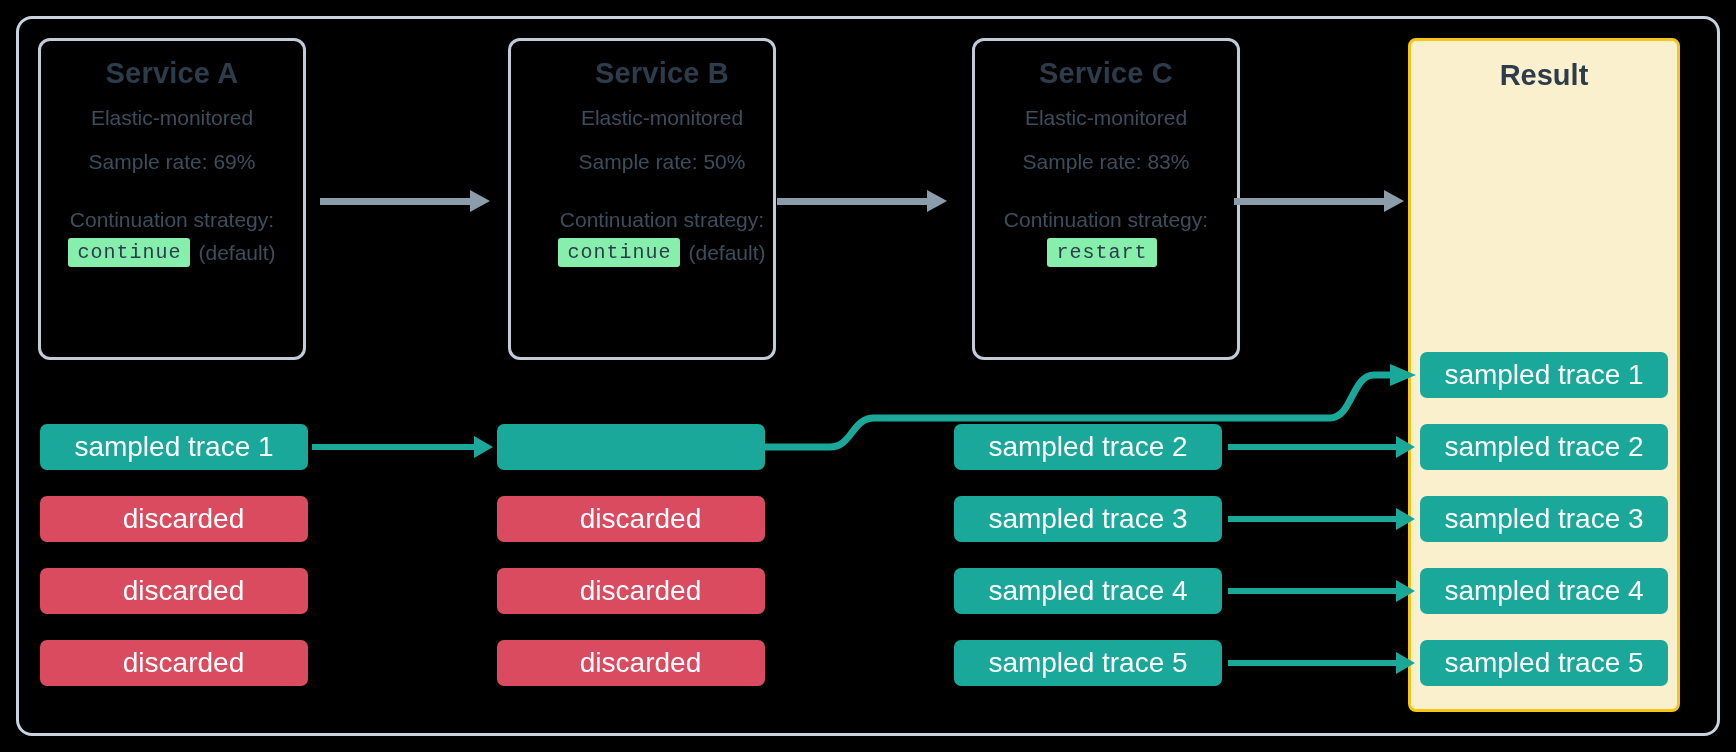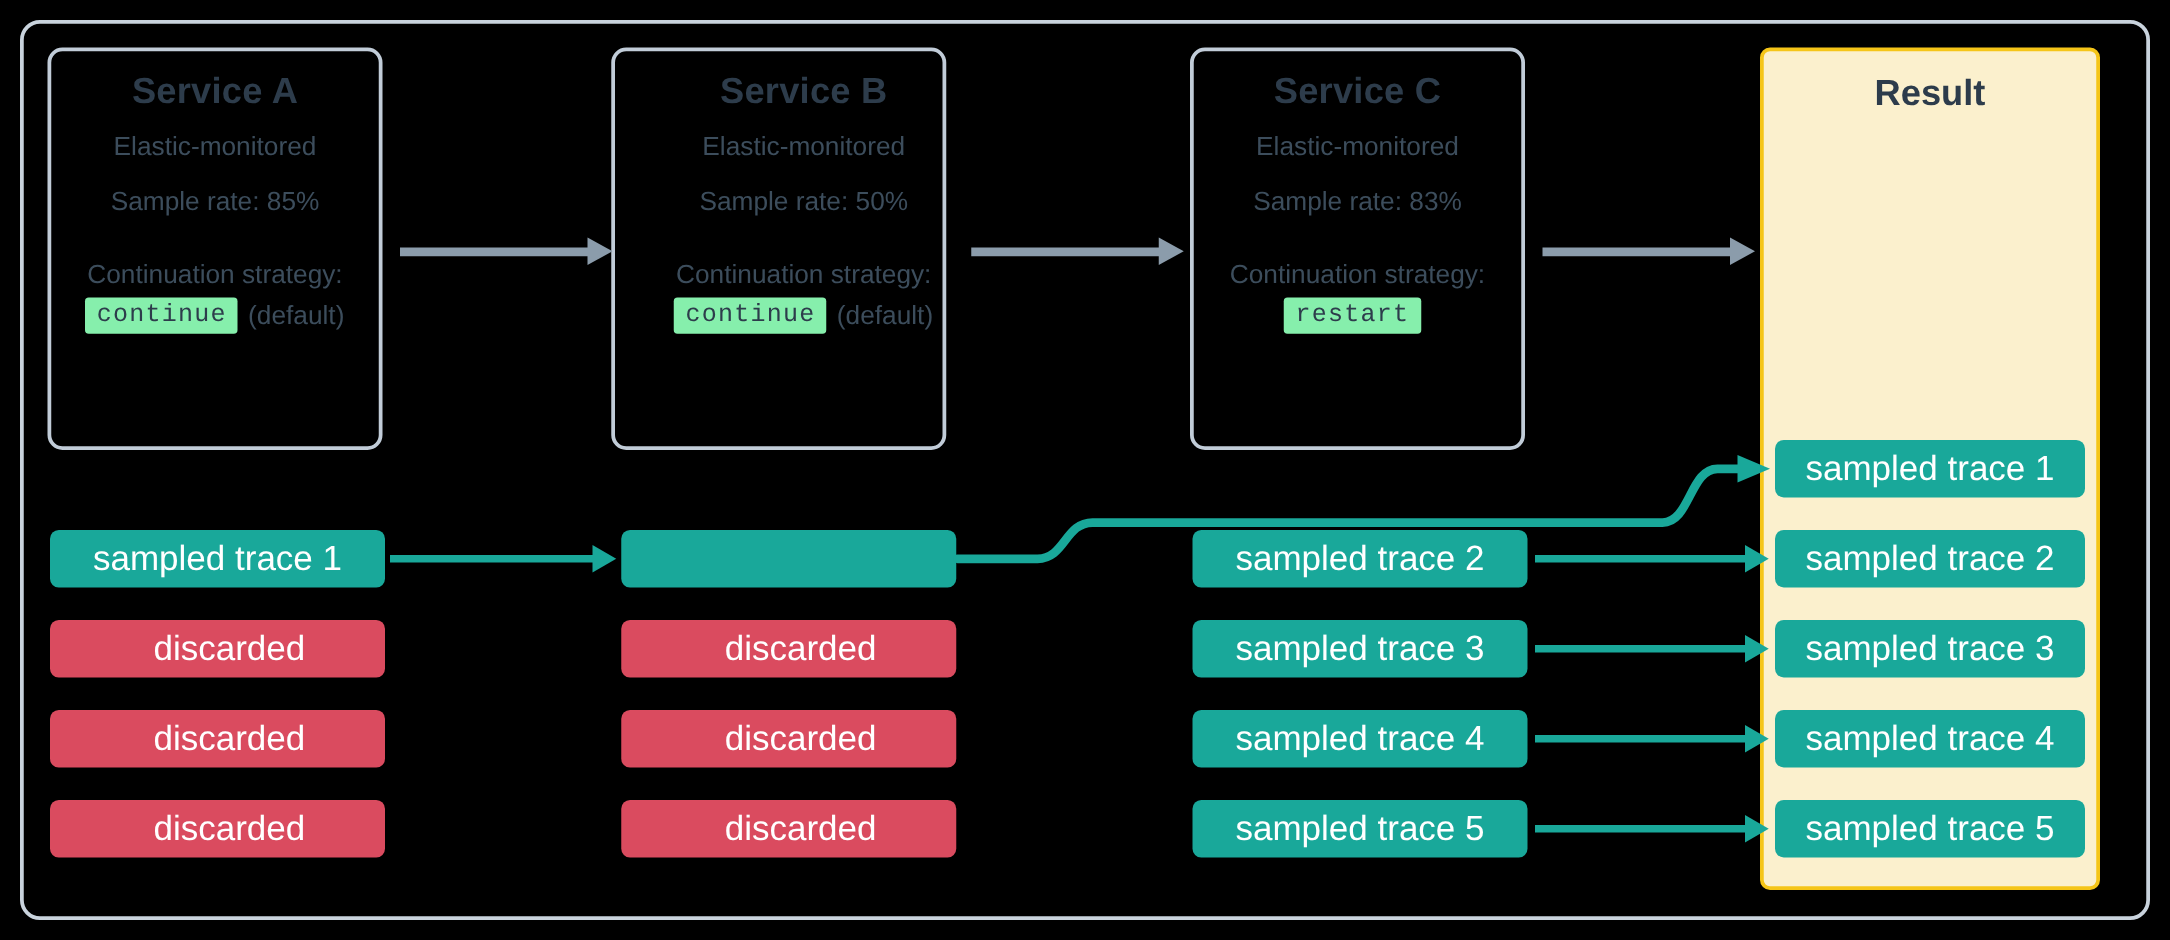--- a/index.html
+++ b/index.html
@@ -92,40 +92,40 @@
 </head>
 <body>
 
 <div id="stage">
 
   <div class="outer-frame"></div>
 
   <div class="service-card" style="left:38px;">
     <div class="svc-title">Service A</div>
     <div class="svc-sub">Elastic-monitored</div>
-    <div class="svc-rate">Sample rate: 85%</div>
+    <div class="svc-rate">Sample rate: 69%</div>
     <div class="svc-strategy-label">Continuation strategy:</div>
     <div class="svc-strategy-row">
       <span class="code-chip">continue</span>
       <span class="default-note">(default)</span>
     </div>
   </div>
 
-  <div class="service-card" style="left:489px;padding-left:40px;">
+  <div class="service-card" style="left:508px;padding-left:40px;">
     <div class="svc-title">Service B</div>
     <div class="svc-sub">Elastic-monitored</div>
     <div class="svc-rate">Sample rate: 50%</div>
     <div class="svc-strategy-label">Continuation strategy:</div>
     <div class="svc-strategy-row">
       <span class="code-chip">continue</span>
       <span class="default-note">(default)</span>
     </div>
   </div>
 
-  <div class="service-card" style="left:952px;">
+  <div class="service-card" style="left:972px;">
     <div class="svc-title">Service C</div>
     <div class="svc-sub">Elastic-monitored</div>
     <div class="svc-rate">Sample rate: 83%</div>
     <div class="svc-strategy-label">Continuation strategy:</div>
     <div class="svc-strategy-row">
       <span class="code-chip">restart</span>
       <span class="default-note"></span>
     </div>
   </div>
 

